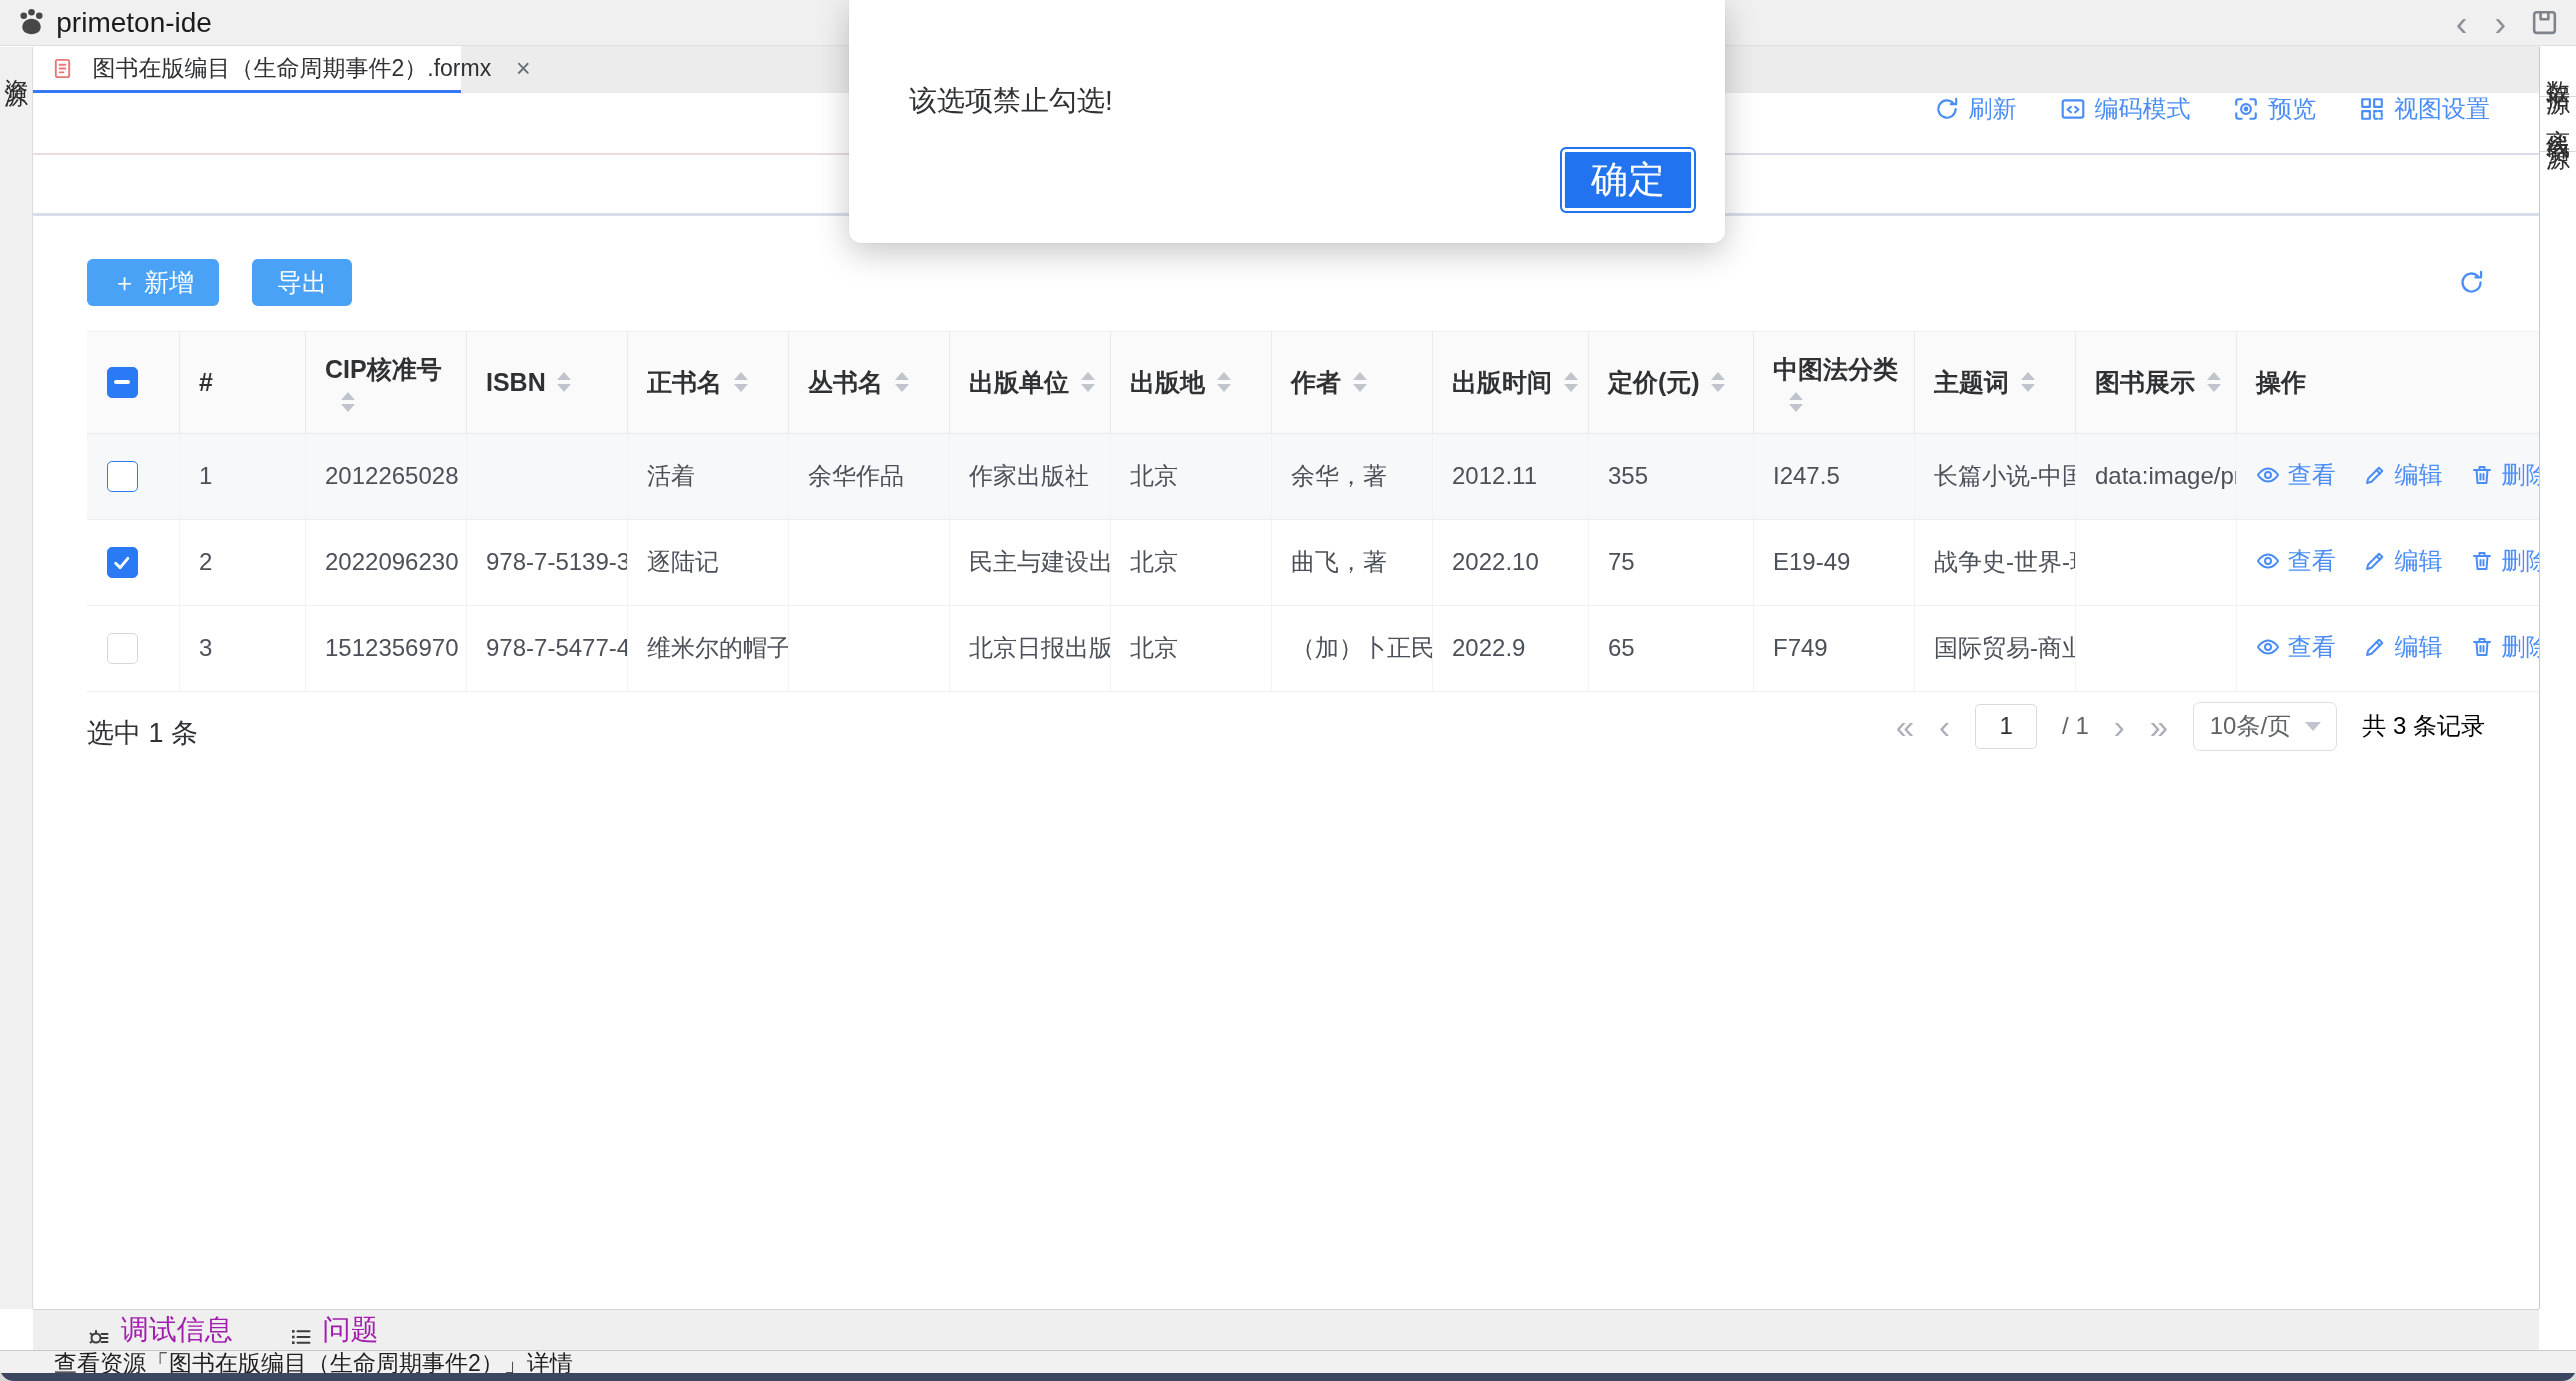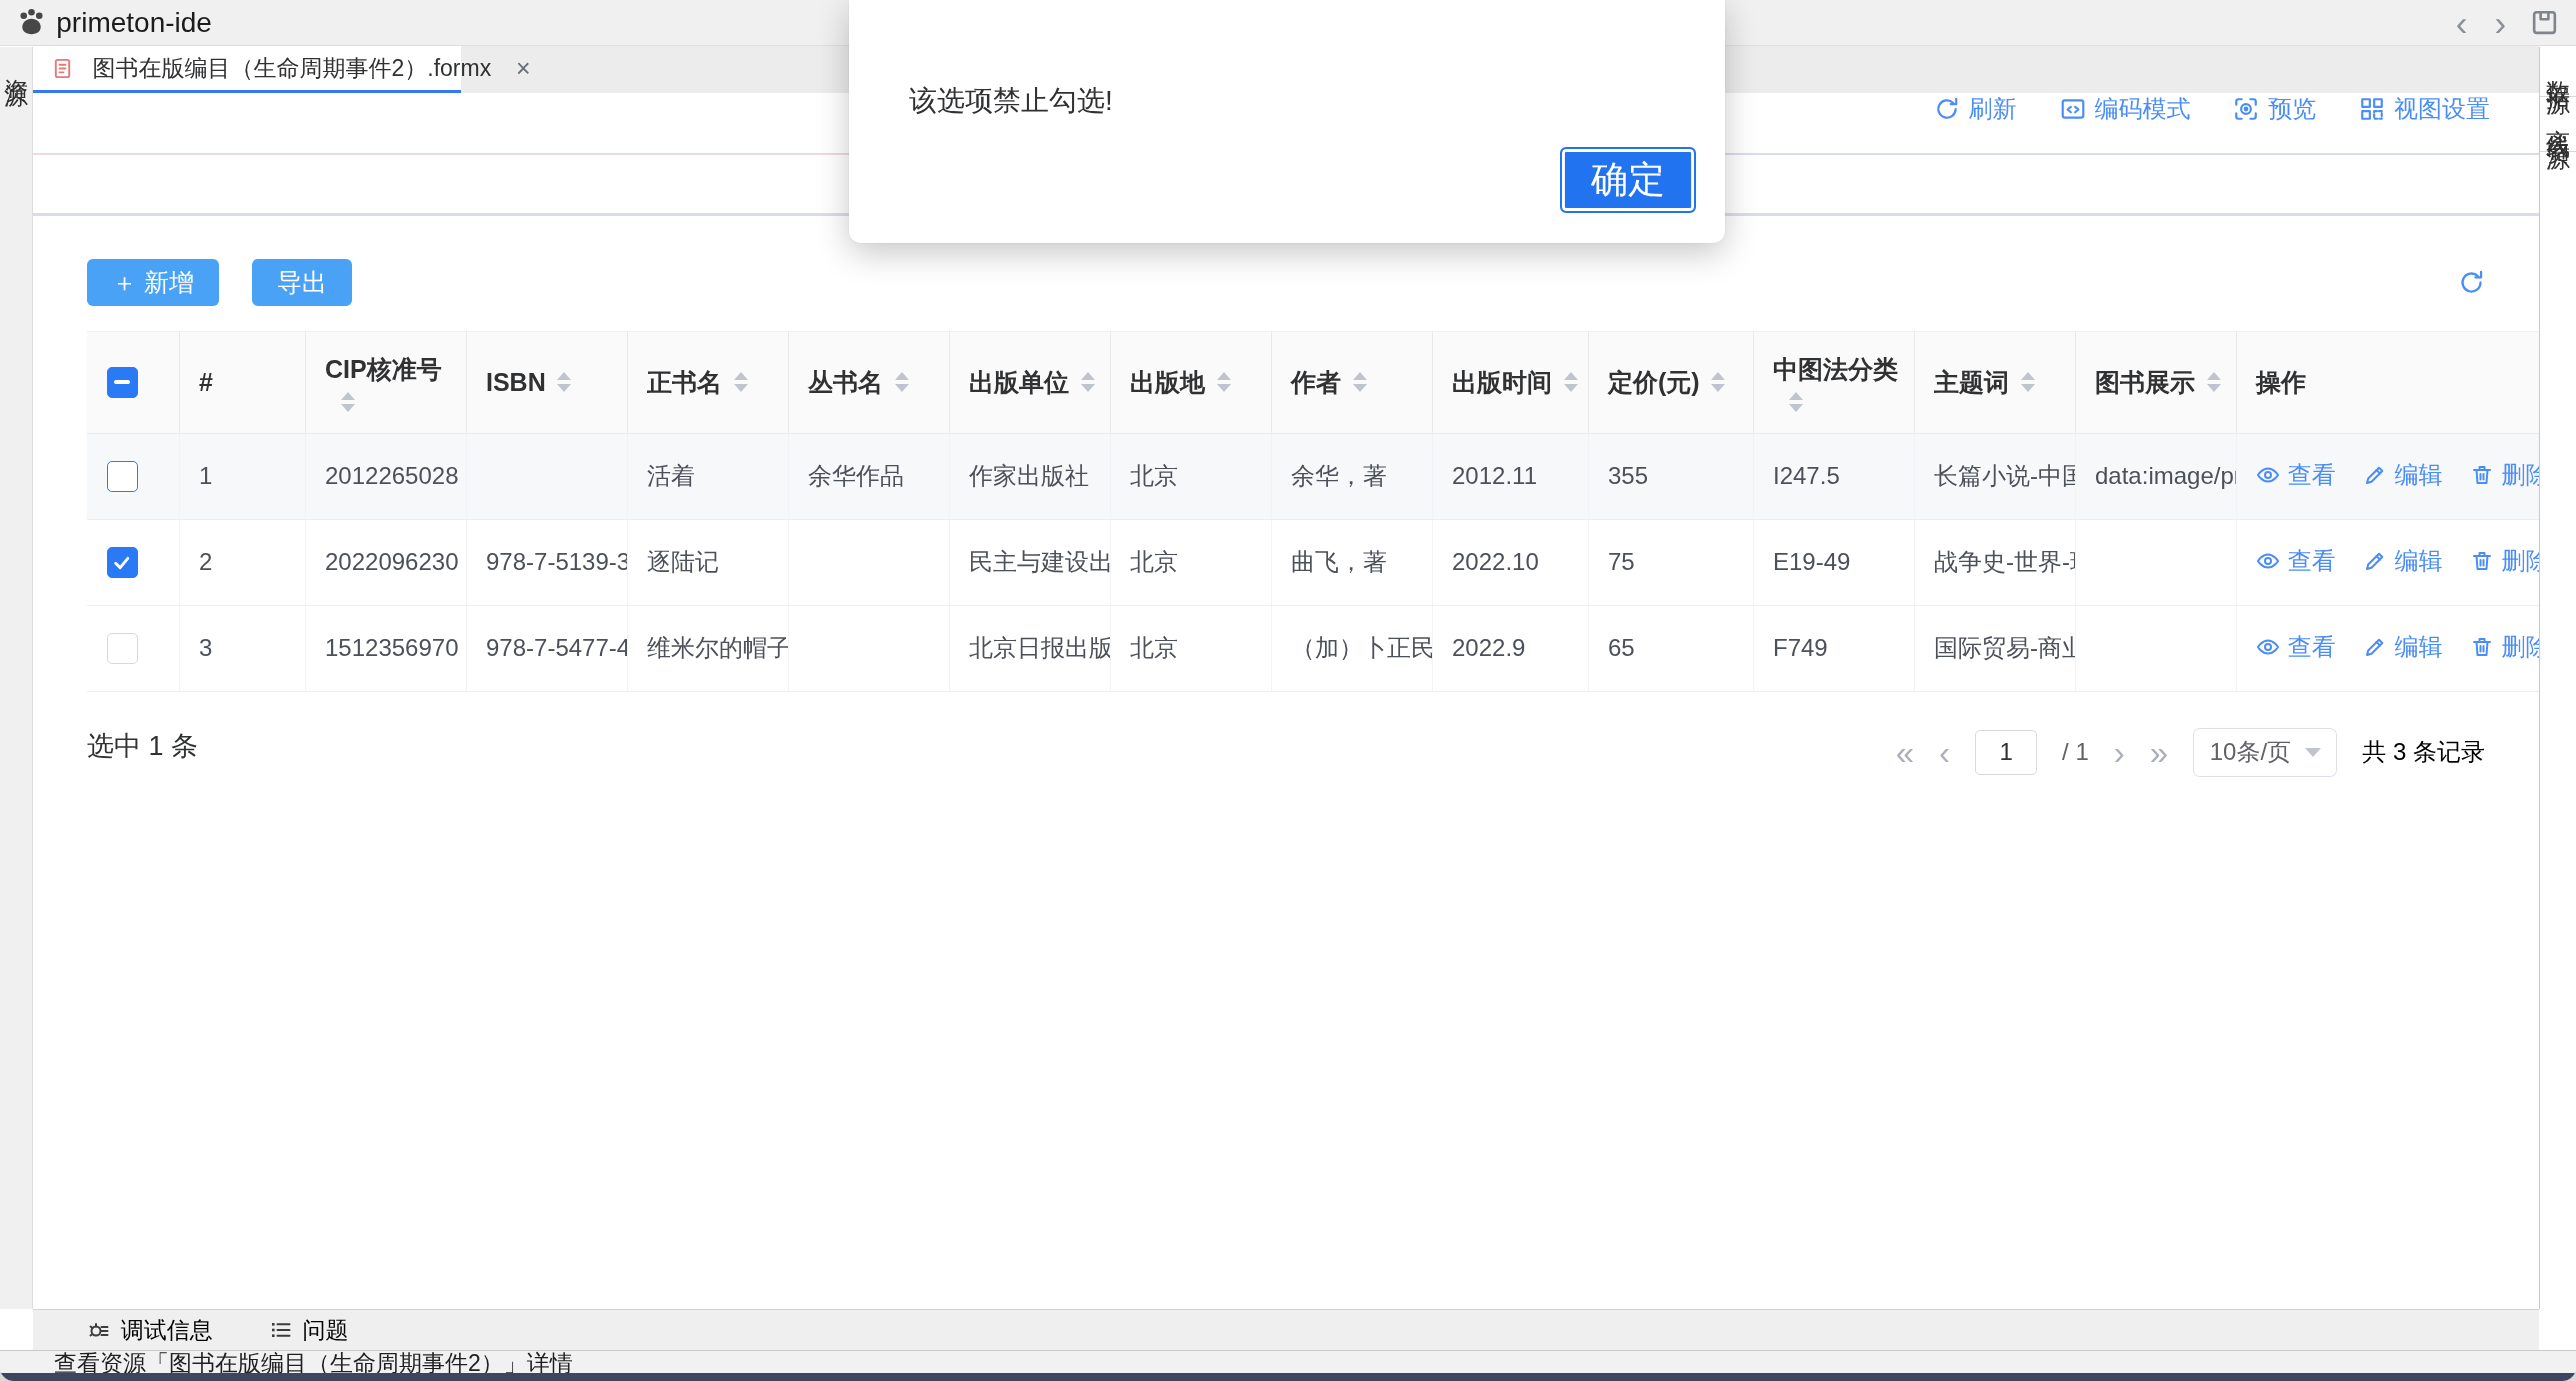--- a/index.html
+++ b/index.html
@@ -79,41 +79,41 @@
   .cb.focus { border-color:#2a7af5; }
   .cb.checked, .cb.indeterminate { background:#2a7af5; border-color:#2a7af5; }
   .cb .dash { width:15.6px; height:3.9px; background:#fff; border-radius:1.9px; }
   .cb svg { width:19.5px; height:19.5px; color:#fff; }
 
   .action-link { display:inline-flex; align-items:center; gap:7.8px; color:#4a8df7;
                  font-size:24px; margin-right:27px; cursor:pointer; }
   .action-link svg { width:24px; height:24px; }
 
   
-  .table-footer { display:flex; align-items:flex-start; justify-content:space-between; margin-top:36px; }
+  .table-footer { display:flex; align-items:flex-end; justify-content:space-between; margin-top:10px; }
   .selected-count { font-size:27px; color:#303133; }
   .pagination { display:flex; align-items:center; gap:25px; }
   .pg-arrow { color:#abb0b8; font-size:33px; line-height:33px; cursor:pointer; }
   .pg-input { width:62px; height:45px; border:1px solid #d9d9d9; border-radius:4.9px;
               display:flex; align-items:center; justify-content:center; font-size:24px; color:#303133; background:#fff; }
   .pg-of { font-size:24px; color:#606266; }
   .pg-size { height:49px; border:1px solid #dcdfe6; border-radius:6.8px; padding:0 15.6px;
              display:flex; align-items:center; gap:13.6px; font-size:24px; color:#606266; cursor:pointer; background:#fff; }
   .caret { width:0; height:0; border-left:8.8px solid transparent; border-right:8.8px solid transparent;
            border-top:9.7px solid #c0c4cc; }
   .pg-total { font-size:24px; color:#000000; }
 
   .api-link { position:absolute; left:1873px; top:1253px; display:flex; align-items:center; gap:9.7px;
               color:#4a8df7; font-size:24px; cursor:pointer; z-index:4; }
   .api-link svg { width:27px; height:27px; }
 
   
   .debug-bar { position:absolute; left:33px; right:37px; top:1309px; height:41px; background:#efefef;
                border-top:1px solid #d2d2d2; display:flex; align-items:center; padding-left:54px; gap:56px; z-index:6; }
-  .debug-item { display:inline-flex; align-items:center; gap:9.7px; font-size:23px; color:#000000; cursor:pointer; }
+  .debug-item { display:inline-flex; align-items:flex-end; gap:9.7px; font-size:28px; color:#a21caf; cursor:pointer; }
   .debug-item svg { width:24px; height:24px; color:#3c3c3c; }
   .status-bar { position:absolute; left:0; right:0; top:1350px; height:25px; background:#f1f1f1;
                 border-top:1px solid #c9c9c9; display:flex; align-items:center; padding-left:54px; z-index:7; }
   .status-text { font-size:23px; color:#1f1f1f; }
   .bottom-strip { position:absolute; left:0; right:0; bottom:0; height:7.8px; background:#3c4660; z-index:8; }
 
   
   .modal { position:absolute; left:849px; top:0; width:876px; height:243px; background:#fff;
            border-radius:0 0 11.7px 11.7px; box-shadow:0 9.7px 33px rgba(0,0,0,.22), 0 0 1.9px rgba(0,0,0,.08);
            z-index:60; }

